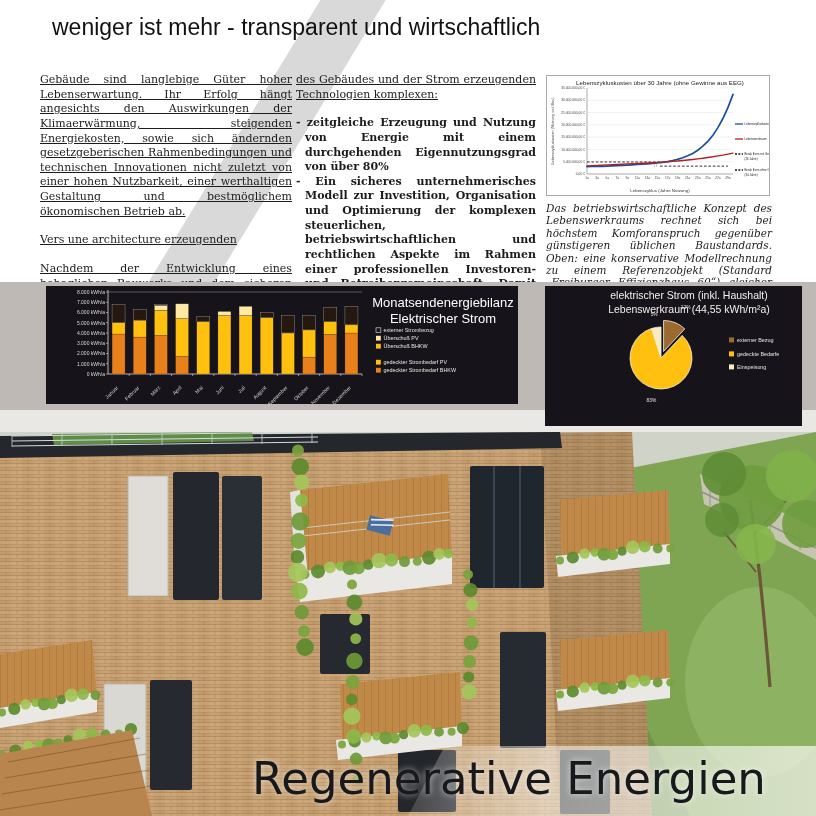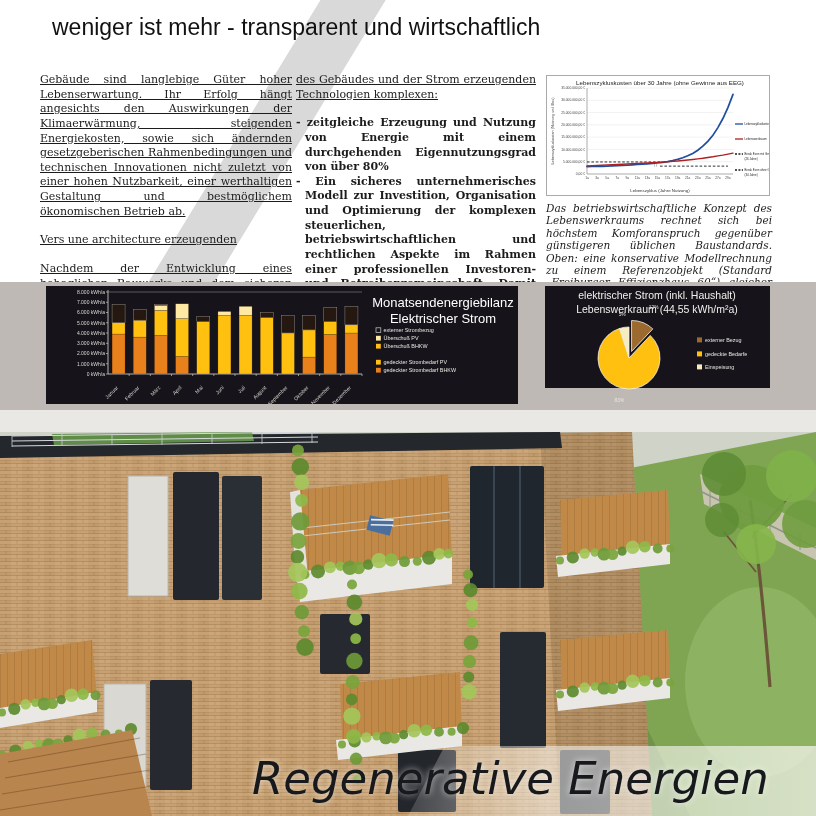--- a/index.html
+++ b/index.html
@@ -24,30 +24,30 @@
   
   #line-chart-box{position:absolute;left:546px;top:75px;width:224px;height:121px;background:#fff;
                   border:1px solid #aaa;z-index:2;box-sizing:border-box;}
   #chart-caption{position:absolute;left:546px;top:202px;width:226px;z-index:2;
                  font-family:"DejaVu Serif",serif;font-style:italic;font-size:10.5px;
                  line-height:1.18;color:#1c1c1c;text-align:justify;}
   
   #charts-band{position:absolute;left:0;top:282px;width:816px;height:128px;background:#BEB9B5;z-index:3;}
   .dark-panel{position:absolute;background:#16131A;}
   #bar-panel{left:46px;top:4px;width:472px;height:118px;}
-  #pie-panel{left:545px;top:4px;width:225px;height:102px;}
+  #pie-panel{left:545px;top:4px;width:225px;height:140px;padding-left:32px;}
   .dark-panel svg{display:block;}
   
   #photo-zone{position:absolute;left:0;top:432px;width:816px;height:384px;z-index:4;}
   #banner-band{position:absolute;left:408px;top:314px;width:408px;height:70px;
                background:linear-gradient(90deg,rgba(250,250,247,0.15),rgba(248,247,243,0.55) 35%,rgba(250,249,246,0.7));
                clip-path:polygon(9% 0,100% 0,100% 100%,0 100%);}
   #banner-text{position:absolute;left:252px;top:320px;font-family:"DejaVu Sans",sans-serif;
                font-size:45px;color:#17191c;white-space:nowrap;
-               text-shadow:0 0 7px rgba(255,255,255,0.65);font-style:italic;}
+               text-shadow:0 0 7px rgba(255,255,255,0.65);}
 </style>
 </head>
 <body>
 
 <div id="poster">
 
   <div id="top-zone">
     <div id="light-strip"></div>
     <div id="watermark">7</div>
 

